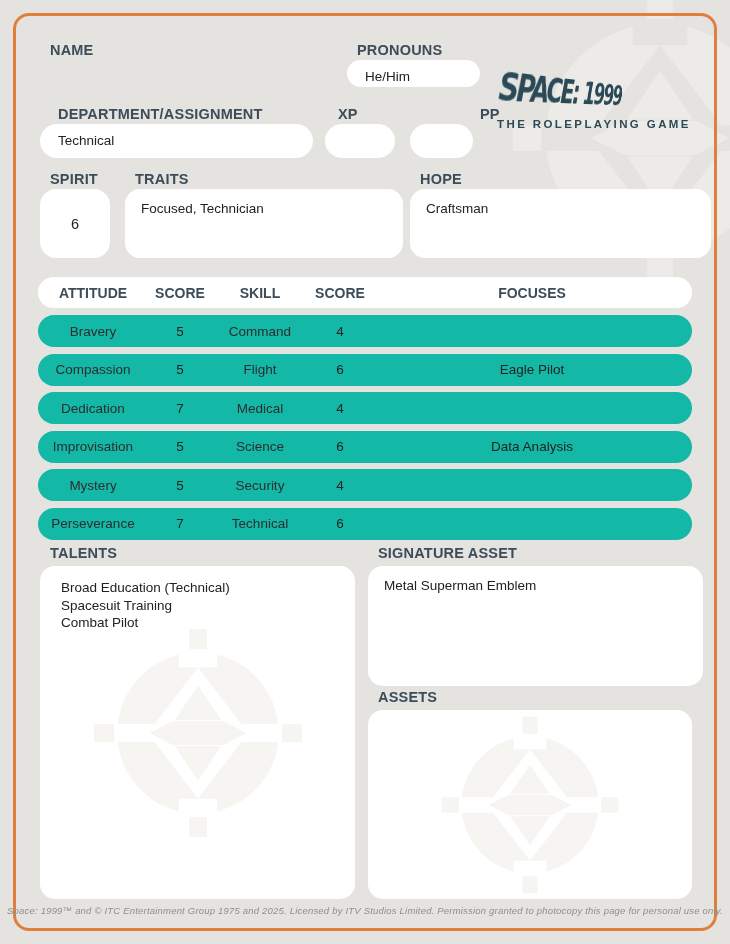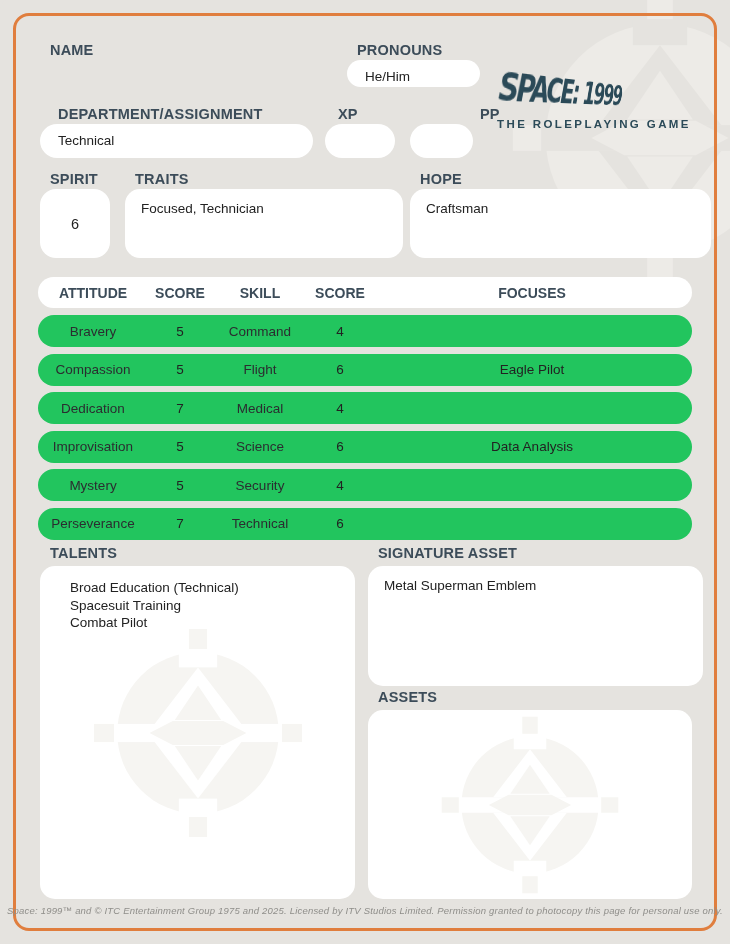--- a/index.html
+++ b/index.html
@@ -59,38 +59,38 @@
   
   .tgrid{display:grid;grid-template-columns:110px 64px 96px 64px 1fr;align-items:center;}
   .thead{
     position:absolute;left:38px;top:277px;width:654px;height:31px;z-index:2;
     background:#fff;border-radius:16px;
     font-weight:bold;font-size:14px;color:#3C4C59;text-align:center;
   }
   .tbody{position:absolute;left:38px;top:315px;width:654px;z-index:2;
     display:flex;flex-direction:column;gap:6.5px;}
   .trow{
-    height:32px;background:#22c55e;border-radius:16px;
+    height:32px;background:#14b8a6;border-radius:16px;
     text-align:center;font-size:13.5px;color:#2B2D30;
   }
   .cell-score,.cell-focus{color:#222;}
   
   .f-name{left:40px;top:60px;width:282px;height:33px;line-height:33px;}
   .f-pronouns{left:347px;top:60px;width:133px;height:27px;line-height:33px;}
   .f-dept{left:40px;top:124px;width:273px;height:34px;line-height:34px;}
   .f-xp{left:325px;top:124px;width:70px;height:34px;line-height:34px;}
   .f-pp{left:410px;top:124px;width:63px;height:34px;line-height:34px;}
   .f-spirit{left:40px;top:189px;width:70px;height:69px;border-radius:16px;
     display:flex;align-items:center;justify-content:center;font-size:14.5px;}
   .f-traits{left:125px;top:189px;width:278px;height:69px;}
   .f-hope{left:410px;top:189px;width:301px;height:69px;}
   .f-talents{left:40px;top:566px;width:315px;height:333px;overflow:hidden;}
   .f-sig{left:368px;top:566px;width:335px;height:120px;}
   .f-assets{left:368px;top:710px;width:324px;height:189px;overflow:hidden;}
-  .talent-list{position:relative;z-index:1;padding:13px 30px;line-height:17.5px;}
+  .talent-list{position:relative;z-index:1;padding:13px 21px;line-height:17.5px;}
   
   .footer{
     position:absolute;left:0;right:0;top:905px;z-index:2;
     text-align:center;font-size:9.5px;font-style:italic;
     color:#8F8E8A;letter-spacing:.2px;
   }
 </style>
 </head>
 <body>
 

